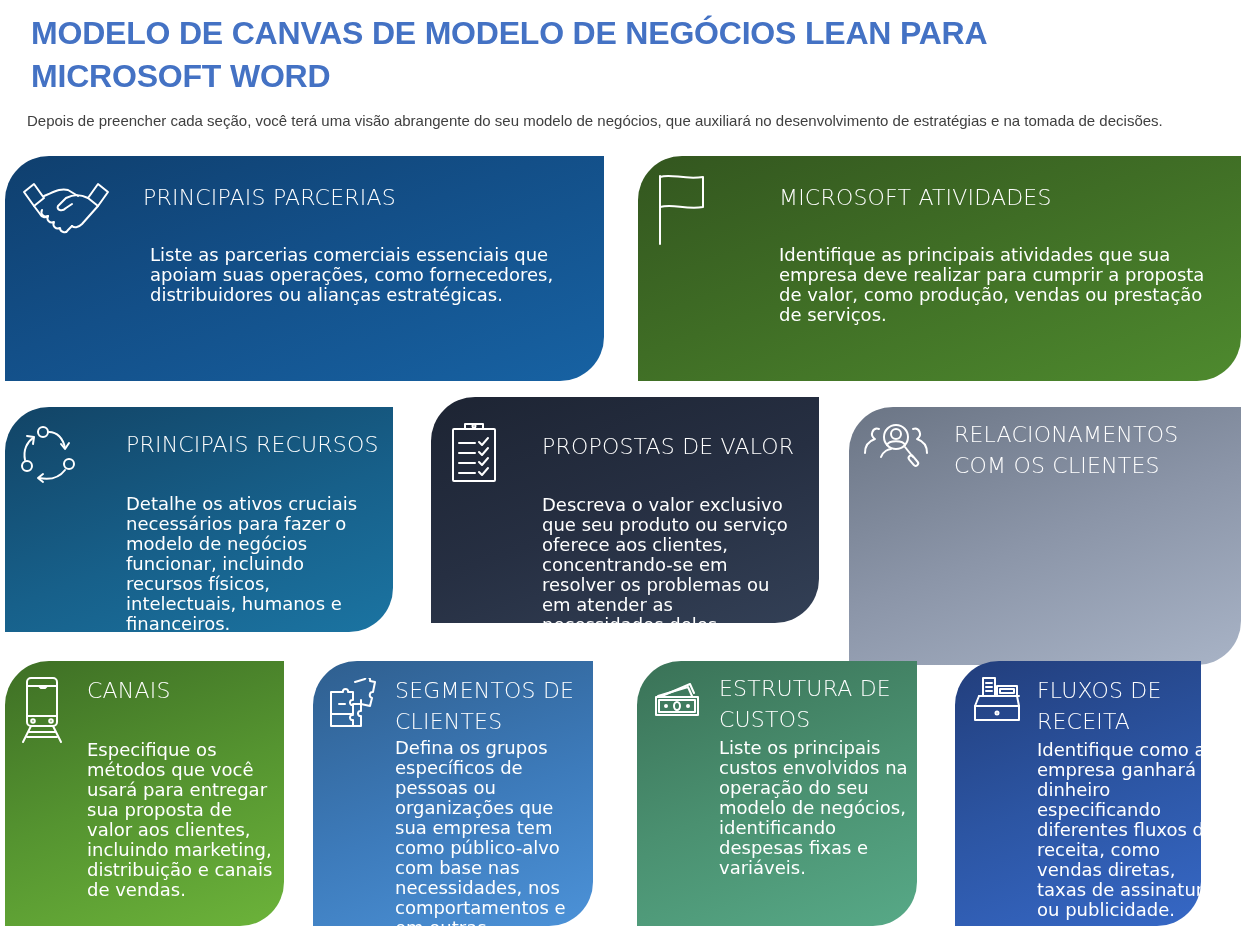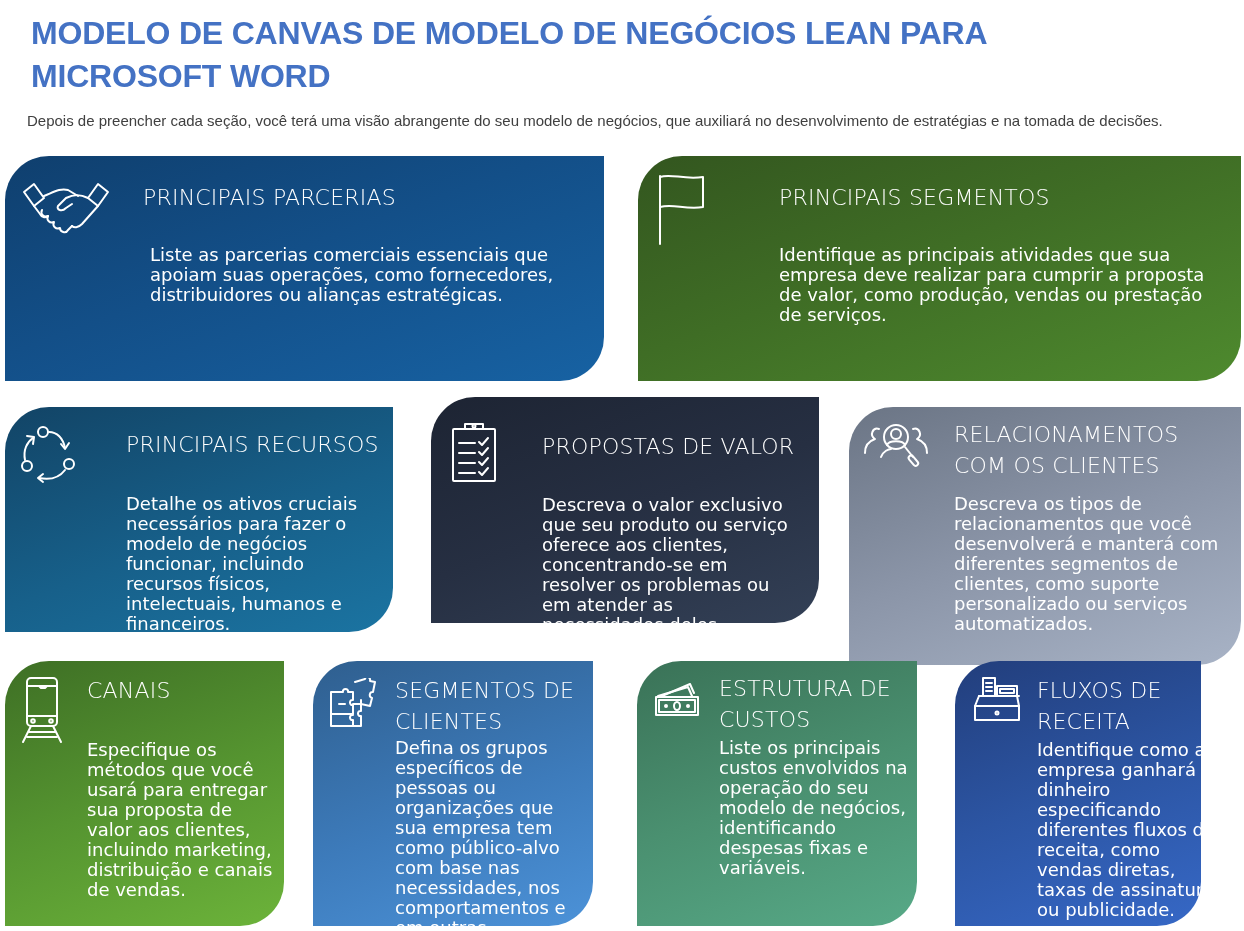--- a/index.html
+++ b/index.html
@@ -61,21 +61,21 @@
   <div class="cbody" style="left:145px;top:89px;width:440px;">Liste as parcerias comerciais essenciais que apoiam suas operações, como fornecedores, distribuidores ou alianças estratégicas.</div>
 </div>
 
 <div class="card" id="c-atividades">
   <div class="icon" style="left:19px;top:18px;">
     <svg width="50" height="72" viewBox="0 0 50 72">
       <path d="M3 2 L3 70"></path>
       <path d="M3 3 C14 -1 26 6 46 3 L46 33 C28 36 16 29 3 33"></path>
     </svg>
   </div>
-  <div class="ctitle" style="left:141px;top:26px;width:440px;">PRINCIPAIS SEGMENTOS</div>
+  <div class="ctitle" style="left:141px;top:26px;width:440px;">MICROSOFT ATIVIDADES</div>
   <div class="cbody" style="left:141px;top:89px;width:445px;">Identifique as principais atividades que sua empresa deve realizar para cumprir a proposta de valor, como produção, vendas ou prestação de serviços.</div>
 </div>
 
 <div class="card" id="c-recursos">
   <div class="icon" style="left:14px;top:17px;">
     <svg width="60" height="62" viewBox="0 0 60 62">
       <circle cx="24" cy="8" r="5"></circle>
       <circle cx="50" cy="40" r="5"></circle>
       <circle cx="8" cy="42" r="5"></circle>
       <path d="M30 8 C38 8 44 14 46 24"></path>
@@ -114,21 +114,20 @@
       <circle cx="33" cy="11" r="5"></circle>
       <path d="M24 22 C26 17 40 17 42 22"></path>
       <path d="M16 6 C10 4 6 12 12 16 C6 18 2 22 2 30"></path>
       <path d="M50 6 C56 4 60 12 54 16 C60 18 64 22 64 30"></path>
       <path d="M18 34 C20 28 26 26 28 26"></path>
       <path d="M42 24 L50 34"></path>
       <rect x="48" y="32" width="5" height="12" rx="2.5" transform="rotate(-40 50 38)"></rect>
     </svg>
   </div>
   <div class="ctitle" style="left:105px;top:12px;width:280px;">RELACIONAMENTOS COM OS CLIENTES</div>
-  <div class="cbody" style="left:105px;top:87px;width:270px;">Descreva os tipos de relacionamentos que você desenvolverá e manterá com diferentes segmentos de clientes, como suporte personalizado ou serviços automatizados.</div>
 </div>
 
 <div class="card" id="c-canais">
   <div class="icon" style="left:14px;top:15px;">
     <svg width="46" height="68" viewBox="0 0 46 68">
       <rect x="8" y="2" width="30" height="48" rx="4"></rect>
       <path d="M8 10 L38 10 M8 40 L38 40"></path>
       <path d="M20 10 L22 12 L26 12 L28 10"></path>
       <circle cx="14" cy="45" r="1.8"></circle>
       <circle cx="32" cy="45" r="1.8"></circle>

